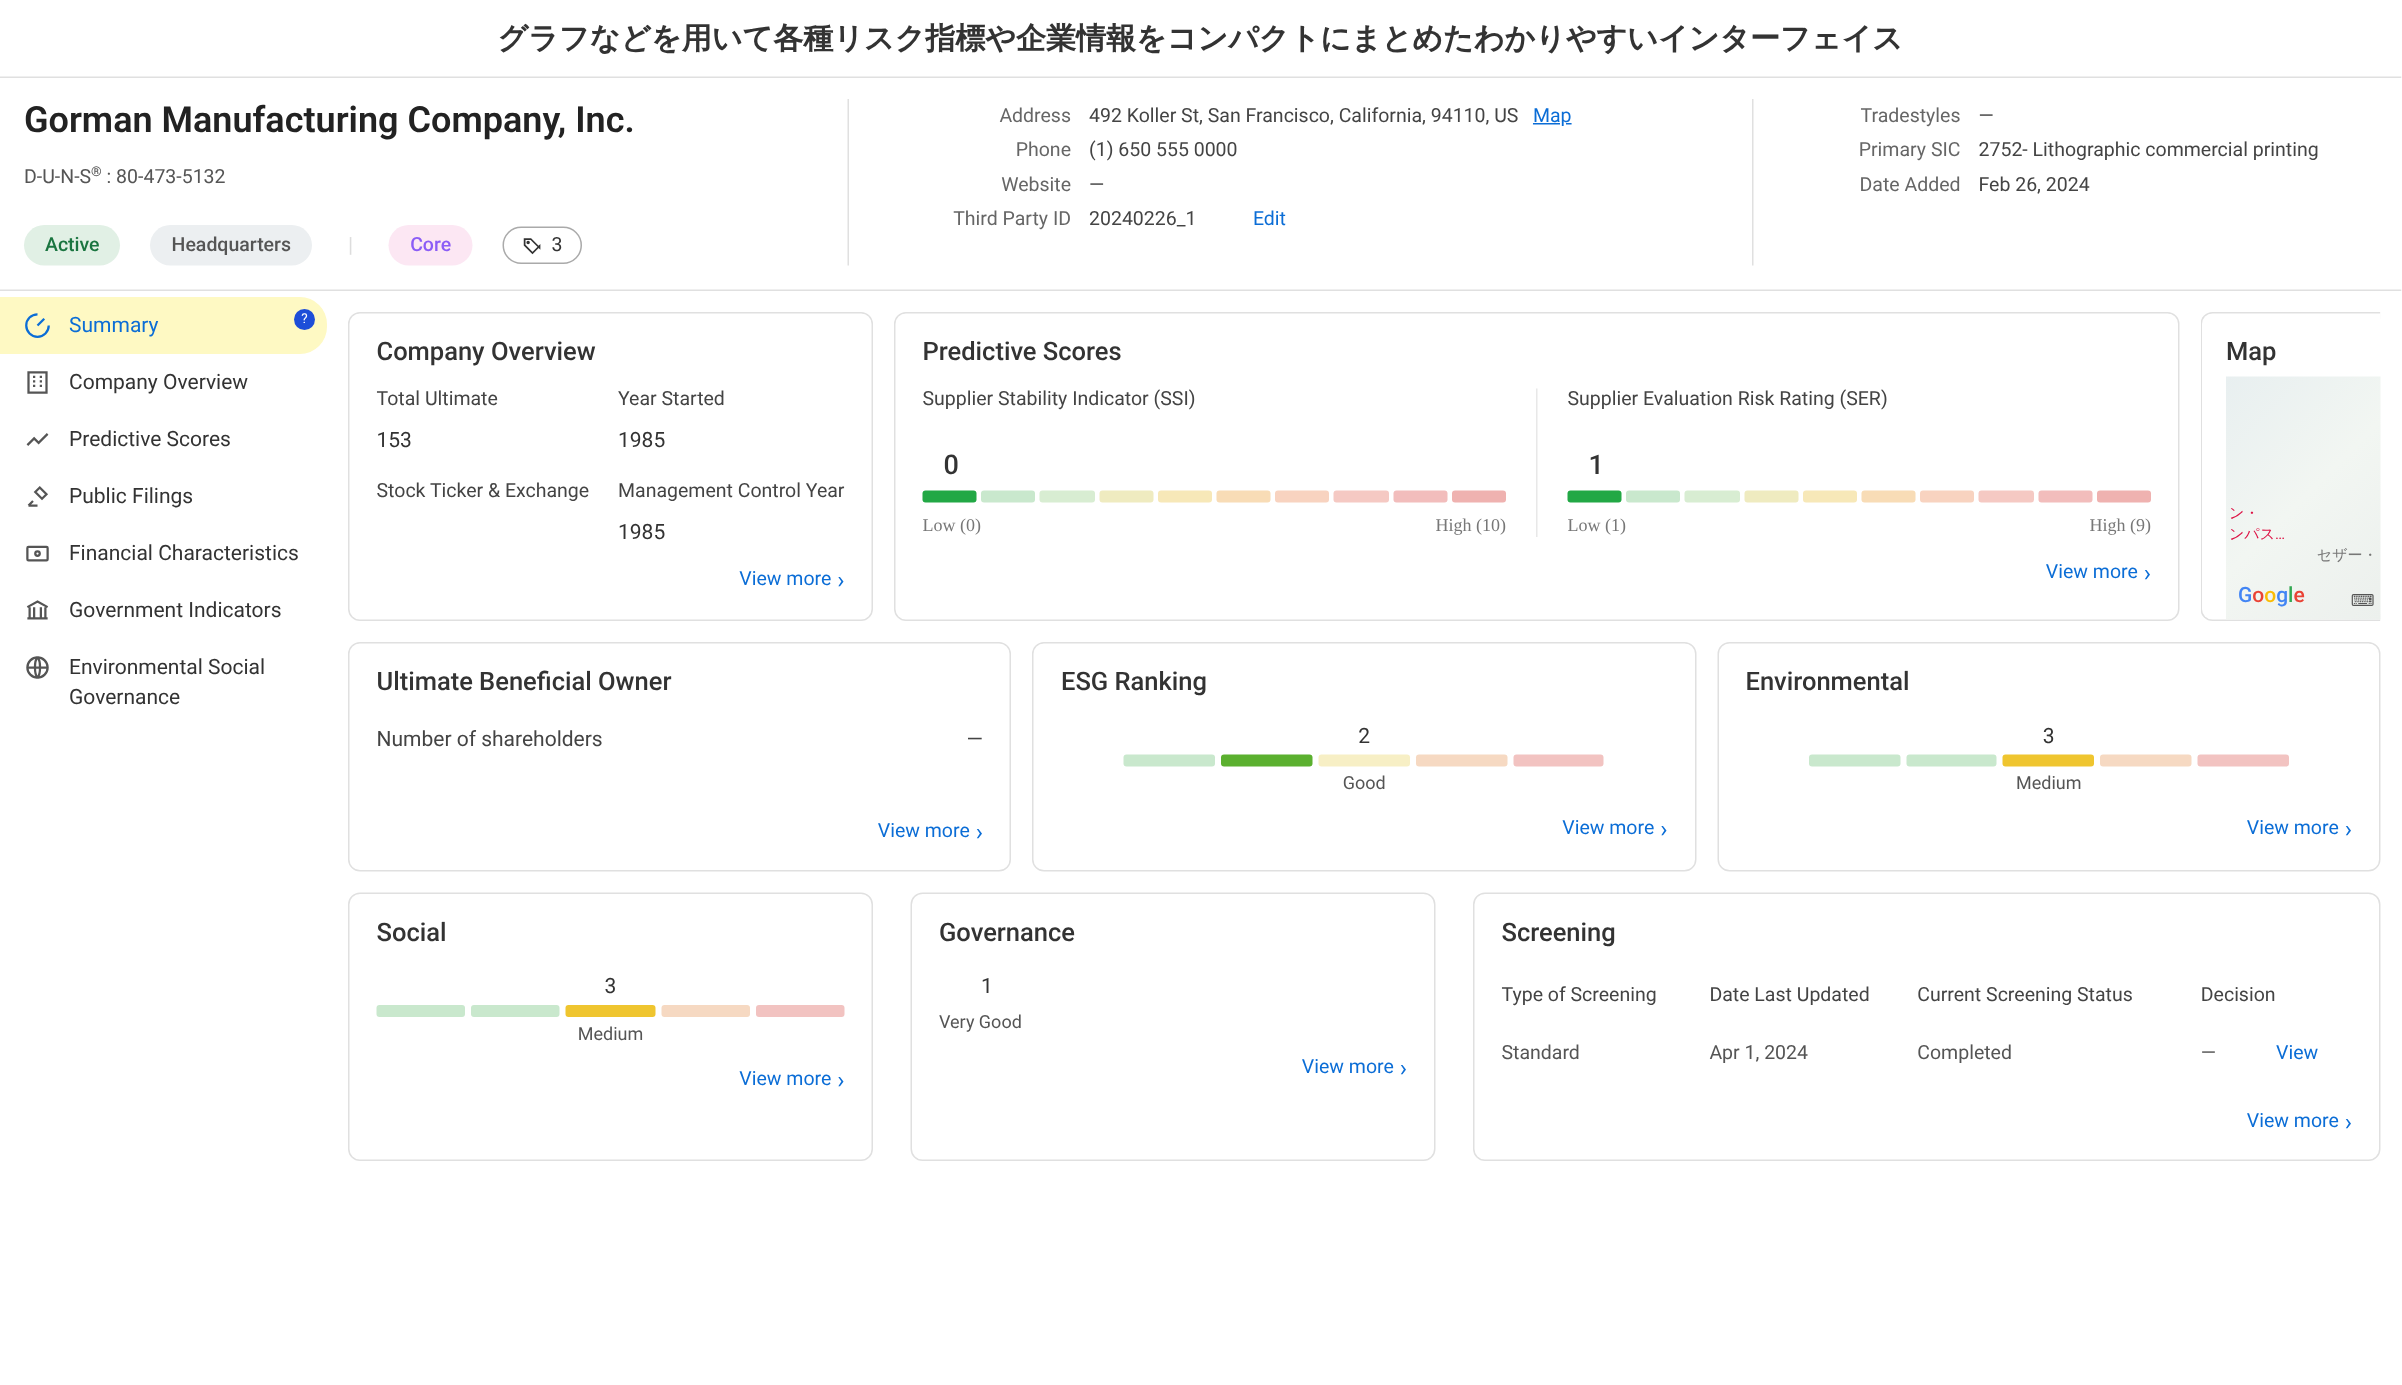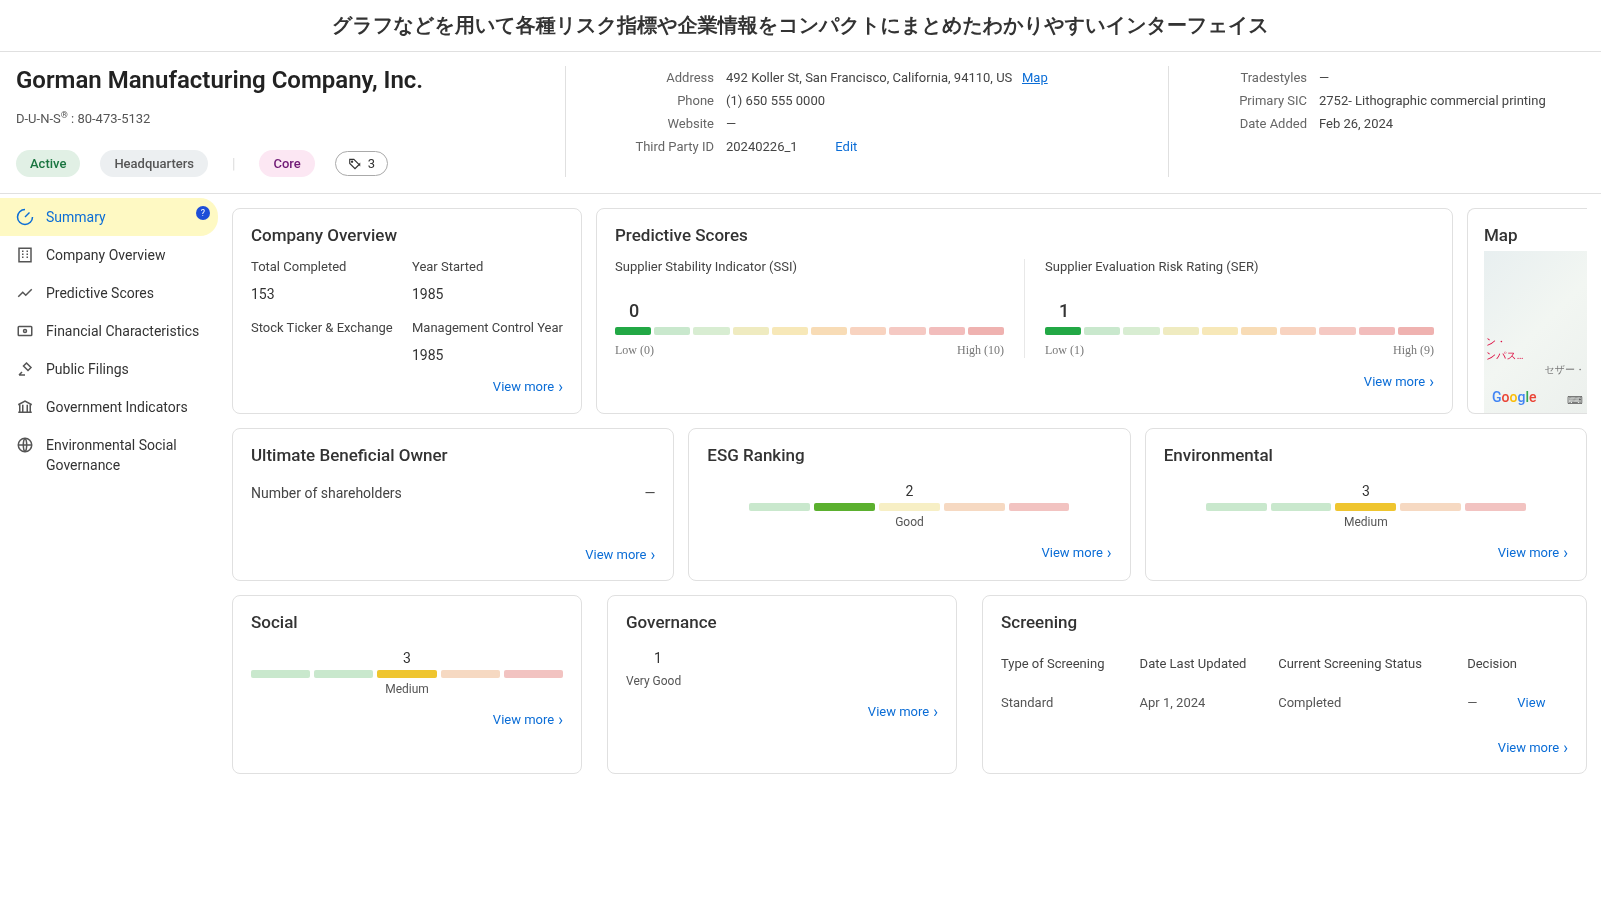--- a/index.html
+++ b/index.html
@@ -39,21 +39,21 @@
     .badges { display: flex; gap: 20px; align-items: center; }
     .badge {
       padding: 6px 14px;
       border-radius: 16px;
       font-size: 13px;
       font-weight: 500;
     }
     .badge-active { background: #e1f0e5; color: #1a7540; }
     .badge-hq { background: #eceff1; color: #555; }
     .badge-sep { color: #ddd; margin: 0 4px; }
-    .badge-core { background: #fce7f3; color: #701a75; }
+    .badge-core { background: #fce7f3; color: #8b5cf6; }
     .badge-count {
       border: 1px solid #aaa;
       border-radius: 16px;
       padding: 4px 12px;
       display: flex;
       align-items: center;
       gap: 6px;
       font-size: 13px;
     }
     .tag-icon { width: 14px; height: 14px; }
@@ -299,30 +299,30 @@
       <span class="nav-label">Company Overview</span>
     </div>
     <div class="nav-item">
       <svg class="icon" viewBox="0 0 24 24" fill="none" stroke="currentColor" stroke-width="2">
           <path d="M3 17l6-6 4 4 8-8"></path>
         </svg>
       <span class="nav-label">Predictive Scores</span>
     </div>
     <div class="nav-item">
       <svg class="icon" viewBox="0 0 24 24" fill="none" stroke="currentColor" stroke-width="2">
+          <path d="M14 4l6 6-4 4-6-6zM4 20h8M8 16l-4 4"></path>
+        </svg>
+      <span class="nav-label">Public Filings</span>
+    </div>
+    <div class="nav-item">
+      <svg class="icon" viewBox="0 0 24 24" fill="none" stroke="currentColor" stroke-width="2">
           <rect x="3" y="6" width="18" height="12" rx="1"></rect>
           <circle cx="12" cy="12" r="2"></circle>
         </svg>
       <span class="nav-label">Financial Characteristics</span>
-    </div>
-    <div class="nav-item">
-      <svg class="icon" viewBox="0 0 24 24" fill="none" stroke="currentColor" stroke-width="2">
-          <path d="M14 4l6 6-4 4-6-6zM4 20h8M8 16l-4 4"></path>
-        </svg>
-      <span class="nav-label">Public Filings</span>
     </div>
     <div class="nav-item">
       <svg class="icon" viewBox="0 0 24 24" fill="none" stroke="currentColor" stroke-width="2">
           <path d="M3 9l9-5 9 5M5 9v10M19 9v10M9 9v10M15 9v10M3 19h18"></path>
         </svg>
       <span class="nav-label">Government Indicators</span>
     </div>
     <div class="nav-item multi">
       <svg class="icon" viewBox="0 0 24 24" fill="none" stroke="currentColor" stroke-width="2">
           <circle cx="12" cy="12" r="9"></circle>
@@ -332,21 +332,21 @@
     </div>
   </div>
 
   <div class="content">
 
     <div class="row1">
       <div class="card overview-card">
         <div class="card-title">Company Overview</div>
         <div class="ov-grid">
           <div>
-              <div class="ov-label">Total Completed</div>
+              <div class="ov-label">Total Ultimate</div>
               <div class="ov-value">153</div>
             </div>
           <div>
               <div class="ov-label">Year Started</div>
               <div class="ov-value">1985</div>
             </div>
           <div>
               <div class="ov-label">Stock Ticker &amp; Exchange</div>
             </div>
           <div>

